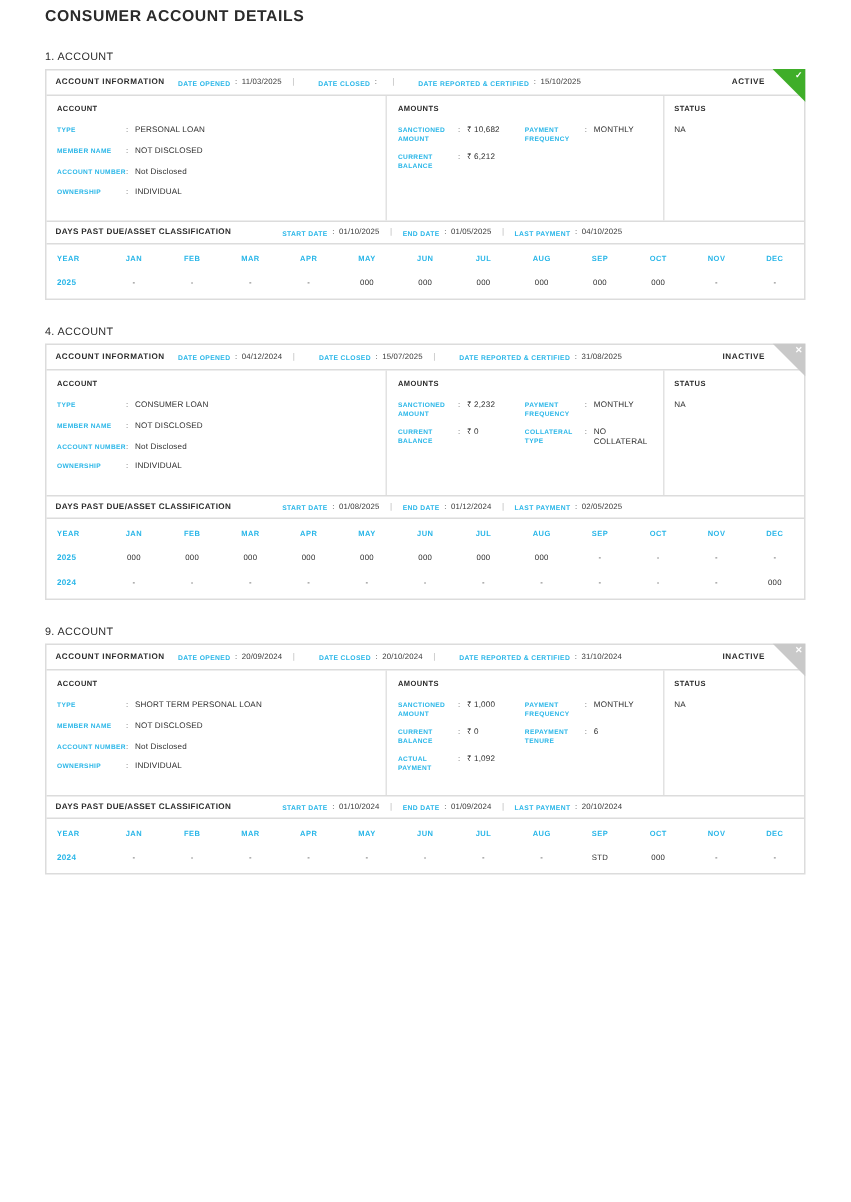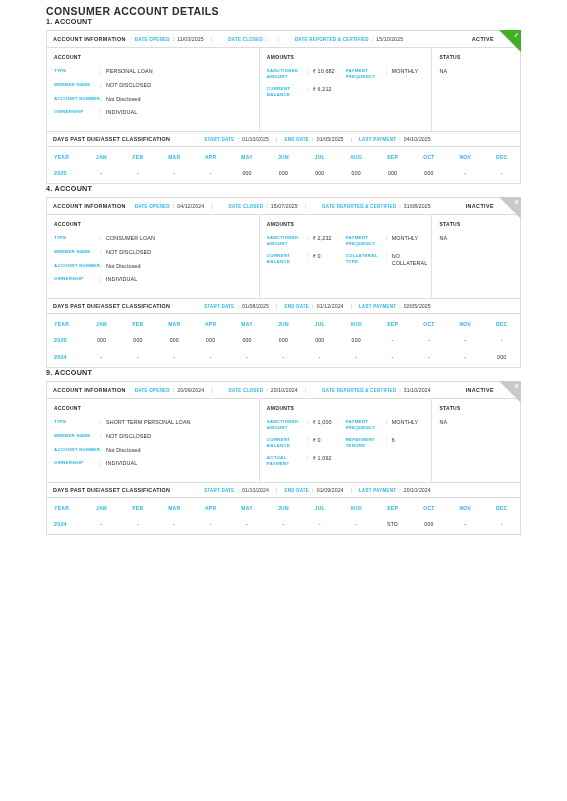--- a/index.html
+++ b/index.html
@@ -3,35 +3,36 @@
 <meta charset="utf-8">
 <style>
   * { box-sizing: border-box; margin: 0; padding: 0; }
   html, body {
     width: 567px; height: 801px;
     background: #ffffff;
     font-family: "Liberation Sans", sans-serif;
     color: #2b2b2b;
     overflow: hidden;
   }
-  .page { padding: 0 46px; }
+  .page { padding: 0 30px; }
 
   .page-title {
     font-size: 10.5px;
     font-weight: bold;
     letter-spacing: 0.4px;
     color: #2b2b2b;
     padding-top: 5px;
   }
 
   .section-title {
     font-size: 7.2px;
-    font-weight: bold;
+    font-weight: normal;
     letter-spacing: 0.25px;
     color: #2b2b2b;
+    margin-top: 16px;
     margin-bottom: 4px;
   }
 
   .card {
     border: 1px solid #dcdcdc;
     background: #fff;
     position: relative;
   }
 
   

